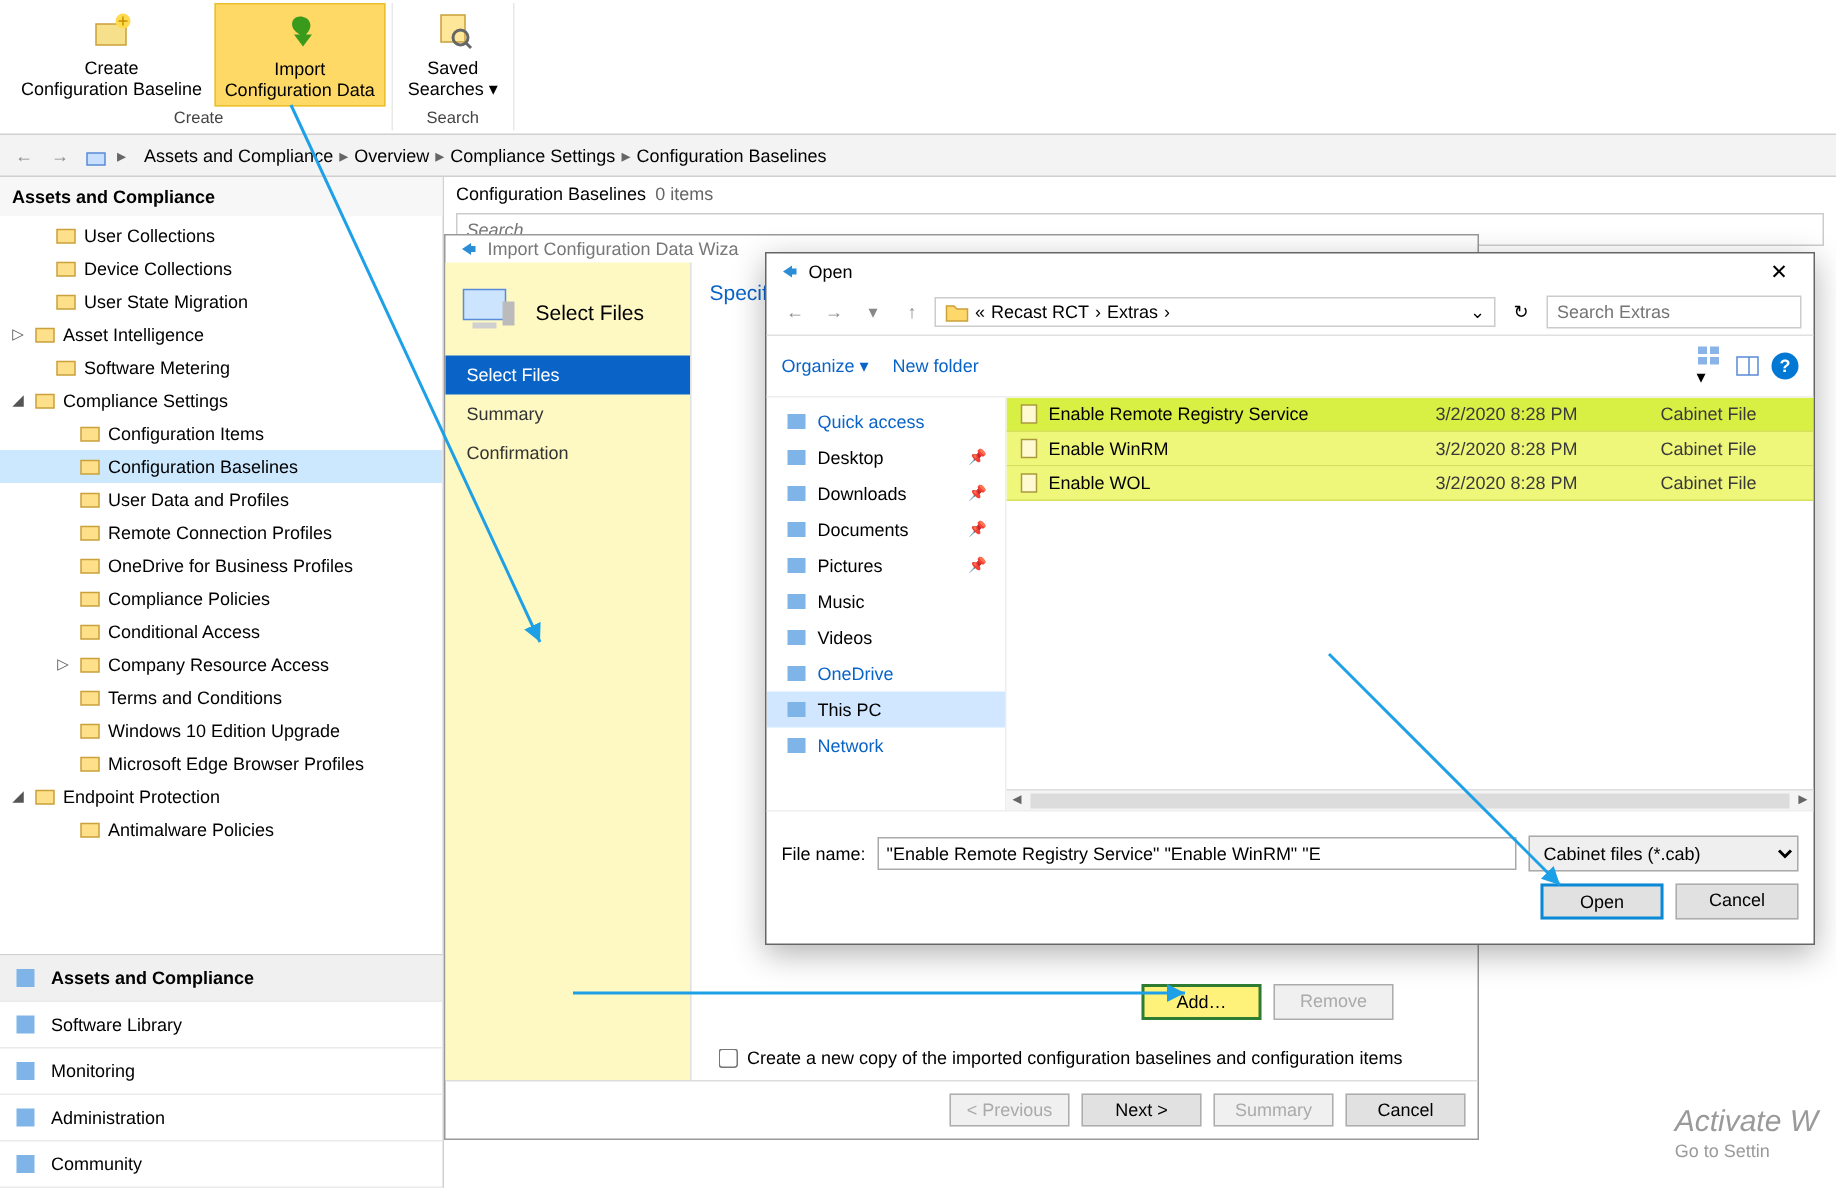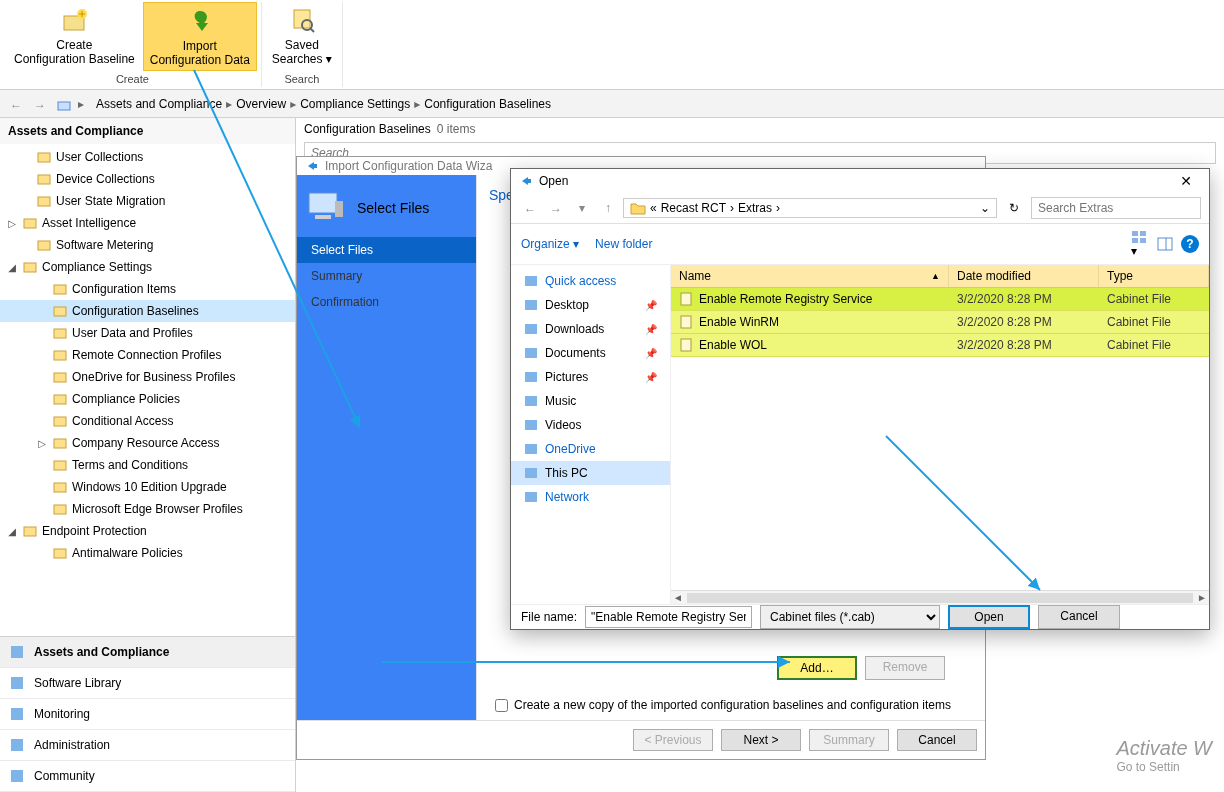--- a/index.html
+++ b/index.html
@@ -43,21 +43,21 @@
   .content { flex: 1; position: relative; background:#fff; }
   .content-header { padding: 4px 8px; display:flex; gap:6px; align-items:center; }
   .items-count { color:#666; }
   .search-row { padding: 2px 8px; }
   .search-box { width: 100%; border: 1px solid #ccc; padding: 3px 6px; color:#888; font-style:italic; }
   
   
   .wizard { position: absolute; left: 0; top: 38px; width: 690px; height: 604px; background: #fff; border: 1px solid #999; display:flex; flex-direction:column; }
   .wizard-title { display:flex; align-items:center; gap:6px; padding: 2px 8px; color:#777; font-size:11px; }
   .wizard-body { display:flex; flex:1; }
-  .wizard-side { width: 180px; background:#3b82f6; border-right:1px solid #e0e0e0; padding-top:4px; }
+  .wizard-side { width: 164px; background:#fef9c3; border-right:1px solid #e0e0e0; padding-top:4px; }
   .wizard-head { display:flex; align-items:center; gap:10px; padding: 8px; }
   .wizard-head .wicon { width:42px; height:42px; }
   .wizard-head .wtitle { font-size:14px; }
   .wizard-steps { }
   .wstep { padding: 6px 14px; font-size: 12px; color:#333; }
   .wstep.active { background: #0a64c8; color: #fff; }
   .wizard-main { flex:1; padding: 12px; position:relative; }
   .wizard-main h3 { color:#0a64c8; font-weight:normal; font-size:14px; margin-bottom:14px; }
   .add-remove { position:absolute; left:300px; bottom:40px; display:flex; gap:8px; }
   .btn { min-width:80px; padding:3px 10px; border:1px solid #adadad; background:#e1e1e1; cursor:pointer; text-align:center; }
@@ -97,21 +97,21 @@
   .od-rows { flex:1; overflow:auto; }
   .od-row { display:flex; align-items:center; background:#eef77a; border-bottom:1px solid #d7e05a; }
   .od-row.sel { background:#d8f044; }
   .od-cell { padding:4px 8px; }
   .od-cell.name { flex:1; display:flex; align-items:center; gap:6px; }
   .od-cell.date { width:150px; color:#3a3a3a; }
   .od-cell.type { width:110px; color:#3a3a3a; }
   .od-scroll { height:14px; border-top:1px solid #ddd; background:#f4f4f4; display:flex; align-items:center; }
   .od-scroll .sc-left, .od-scroll .sc-right { width:14px; text-align:center; font-size:10px; color:#666; }
   .od-scroll .thumb { height:10px; flex:1; margin:0 2px; background:#dcdcdc; }
-  .od-bottom { padding:0 10px; display:flex; flex-direction:row; gap:8px; border-top:1px solid #eee; }
+  .od-bottom { padding:16px 10px; display:flex; flex-direction:column; gap:8px; border-top:1px solid #eee; }
   .od-fn-row { display:flex; align-items:center; gap:8px; }
   .od-fn-row label { white-space:nowrap; }
   .od-fn { flex:1; border:1px solid #aaa; padding:3px 5px; }
   .od-filter { width:180px; border:1px solid #aaa; padding:3px 5px; background:#efefef; }
   .od-actions { display:flex; gap:8px; justify-content:flex-end; }
   
   
   .arrow { position:absolute; pointer-events:none; z-index:30; }
   
   
@@ -596,28 +596,20 @@
         <div class="od-side-item header">
           <span class="sicon">
             <svg width="14" height="14">
               <rect x="1" y="2" width="12" height="10" fill="#7fb4e8"></rect>
             </svg>
           </span>
           <span>Network</span>
         </div>
       </div>
     <div class="od-list">
-      <div class="od-cols">
-        <div class="od-col name">
-            <span>Name</span>
-            <span style="margin-left:auto;font-size:9px">▲</span>
-          </div>
-        <div class="od-col date">Date modified</div>
-        <div class="od-col type">Type</div>
-      </div>
       <div class="od-rows" id="odrows">
           <div class="od-row sel">
             <div class="od-cell name">
               <span>
                 <svg width="14" height="14">
                   <rect x="2" y="1" width="10" height="12" fill="#fffad1" stroke="#ab9a3c"></rect>
                 </svg>
               </span>
               <span>Enable Remote Registry Service</span>
             </div>

